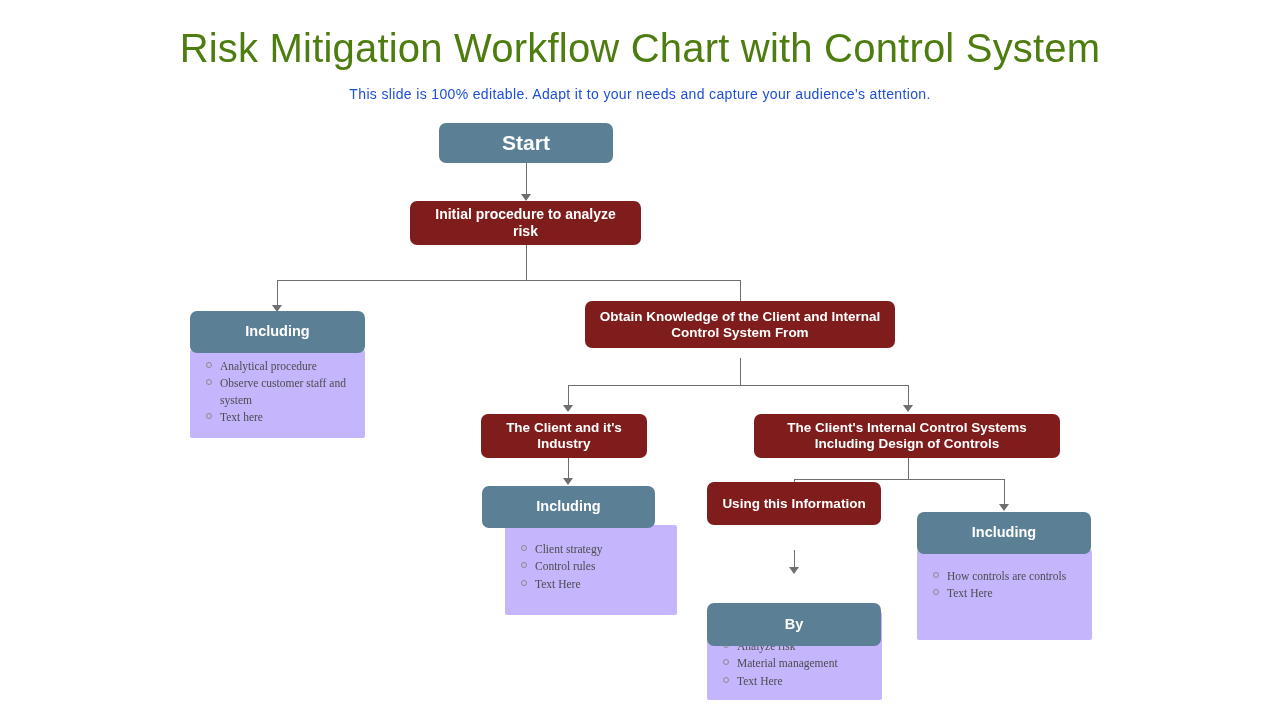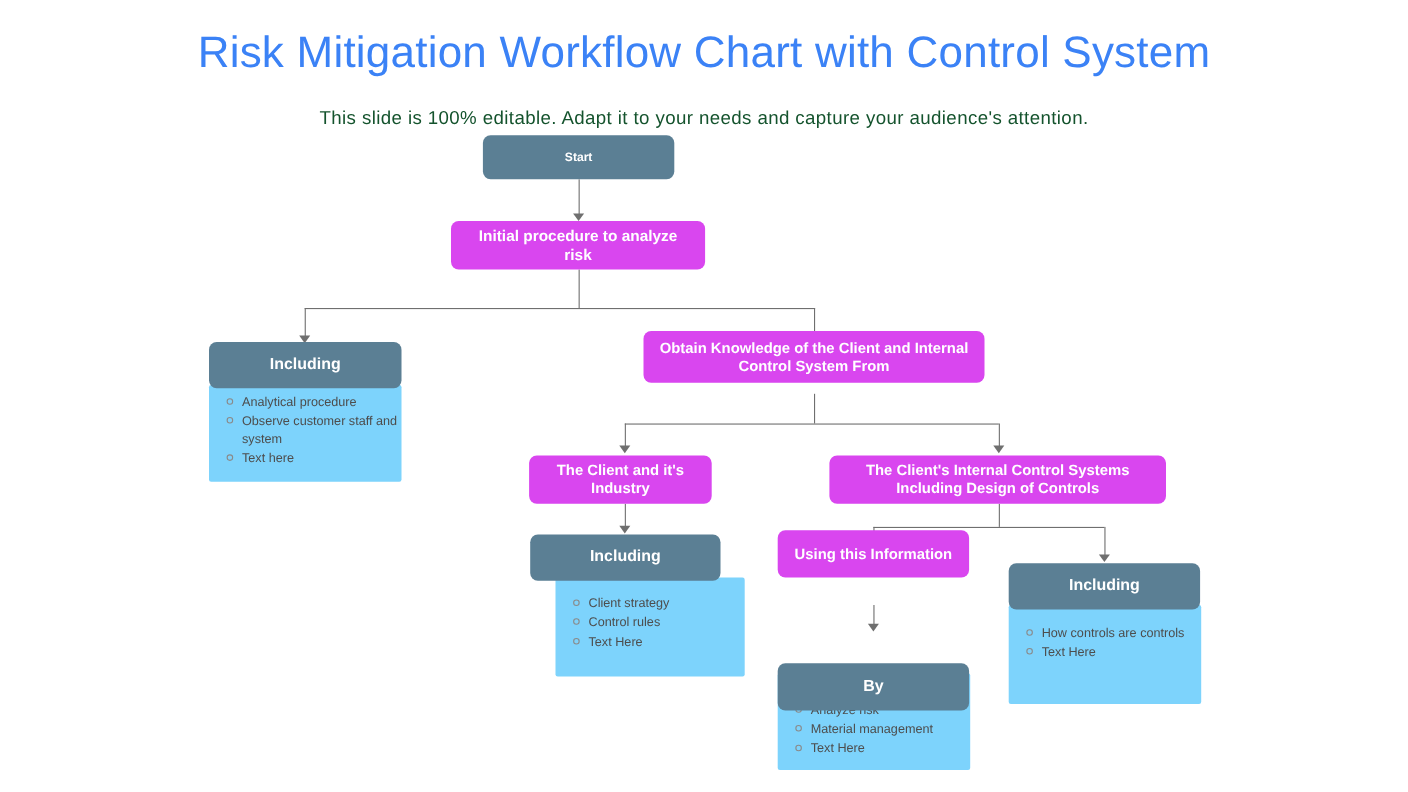--- a/index.html
+++ b/index.html
@@ -21,61 +21,61 @@
 
   
   .title {
     position: absolute;
     left: 0;
     top: 26px;
     width: 1280px;
     text-align: center;
     font-size: 40px;
     font-weight: 400;
-    color: #3b82f6;
+    color: #4d7c0f;
     letter-spacing: 0.2px;
     white-space: nowrap;
   }
   .subtitle {
     position: absolute;
     left: 0;
     top: 86px;
     width: 1280px;
     text-align: center;
-    font-size: 17px;
-    color: #14532d;
+    font-size: 14px;
+    color: #1d4ed8;
     letter-spacing: 0.35px;
-    margin-top: 12px;
   }
 
   
   .node {
     position: absolute;
     box-sizing: border-box;
     border-radius: 7px;
     color: #ffffff;
     font-weight: bold;
     display: flex;
     align-items: center;
     justify-content: center;
     text-align: center;
     line-height: 1.18;
     z-index: 3;
   }
   .node.blue  { background: #5b7f94; }
-  .node.green { background: #d946ef; }
+  .node.green { background: #7f1d1d; }
 
   
   .panel {
     position: absolute;
     box-sizing: border-box;
-    background: #7dd3fc;
+    background: #c4b5fd;
     z-index: 1;
     padding: 8px 0 10px 0;
     border-radius: 2px;
+    font-family: Liberation Serif, serif;
   }
   .panel ul {
     list-style: none;
     margin: 0;
     padding: 0;
   }
   .panel li {
     position: relative;
     color: #4d4d4d;
     font-size: 11.5px;
@@ -177,21 +177,21 @@
   </div>
 
   <div class="panel" style="left:707px; top:612px; width:175px; height:88px; padding-top:26px;">
     <ul>
       <li><span class="bullet"></span><span>Analyze risk</span></li>
       <li><span class="bullet"></span><span>Material management</span></li>
       <li><span class="bullet"></span><span>Text Here</span></li>
     </ul>
   </div>
 
-  <div class="node blue" style="left:439px; top:123px; width:174px; height:40px; font-size:11px;">Start</div>
+  <div class="node blue" style="left:439px; top:123px; width:174px; height:40px; font-size:21px;">Start</div>
 
   <div class="node green" style="left:410px; top:201px; width:231px; height:44px; font-size:14px; padding:0 14px;">Initial procedure to analyze risk</div>
 
   <div class="node blue" style="left:190px; top:311px; width:175px; height:42px; font-size:14.5px;">Including</div>
 
   <div class="node green" style="left:585px; top:301px; width:310px; height:47px; font-size:13.5px; padding:0 10px;">Obtain Knowledge of the Client and Internal Control System From</div>
 
   <div class="node green" style="left:481px; top:414px; width:166px; height:44px; font-size:13.5px; padding:0 8px;">The Client and it's Industry</div>
 
   <div class="node green" style="left:754px; top:414px; width:306px; height:44px; font-size:13.5px; padding:0 10px;">The Client's Internal Control Systems Including Design of Controls</div>

